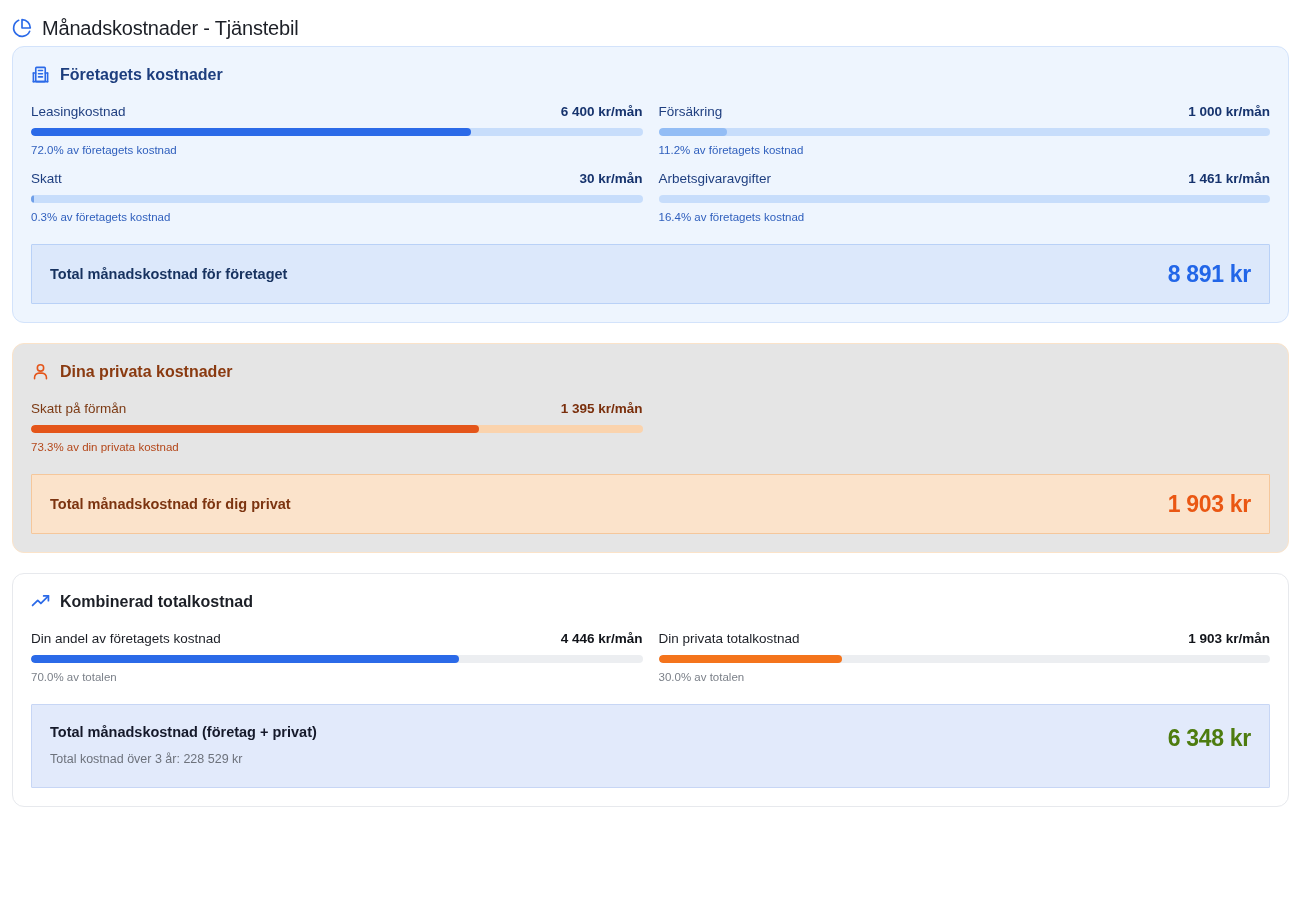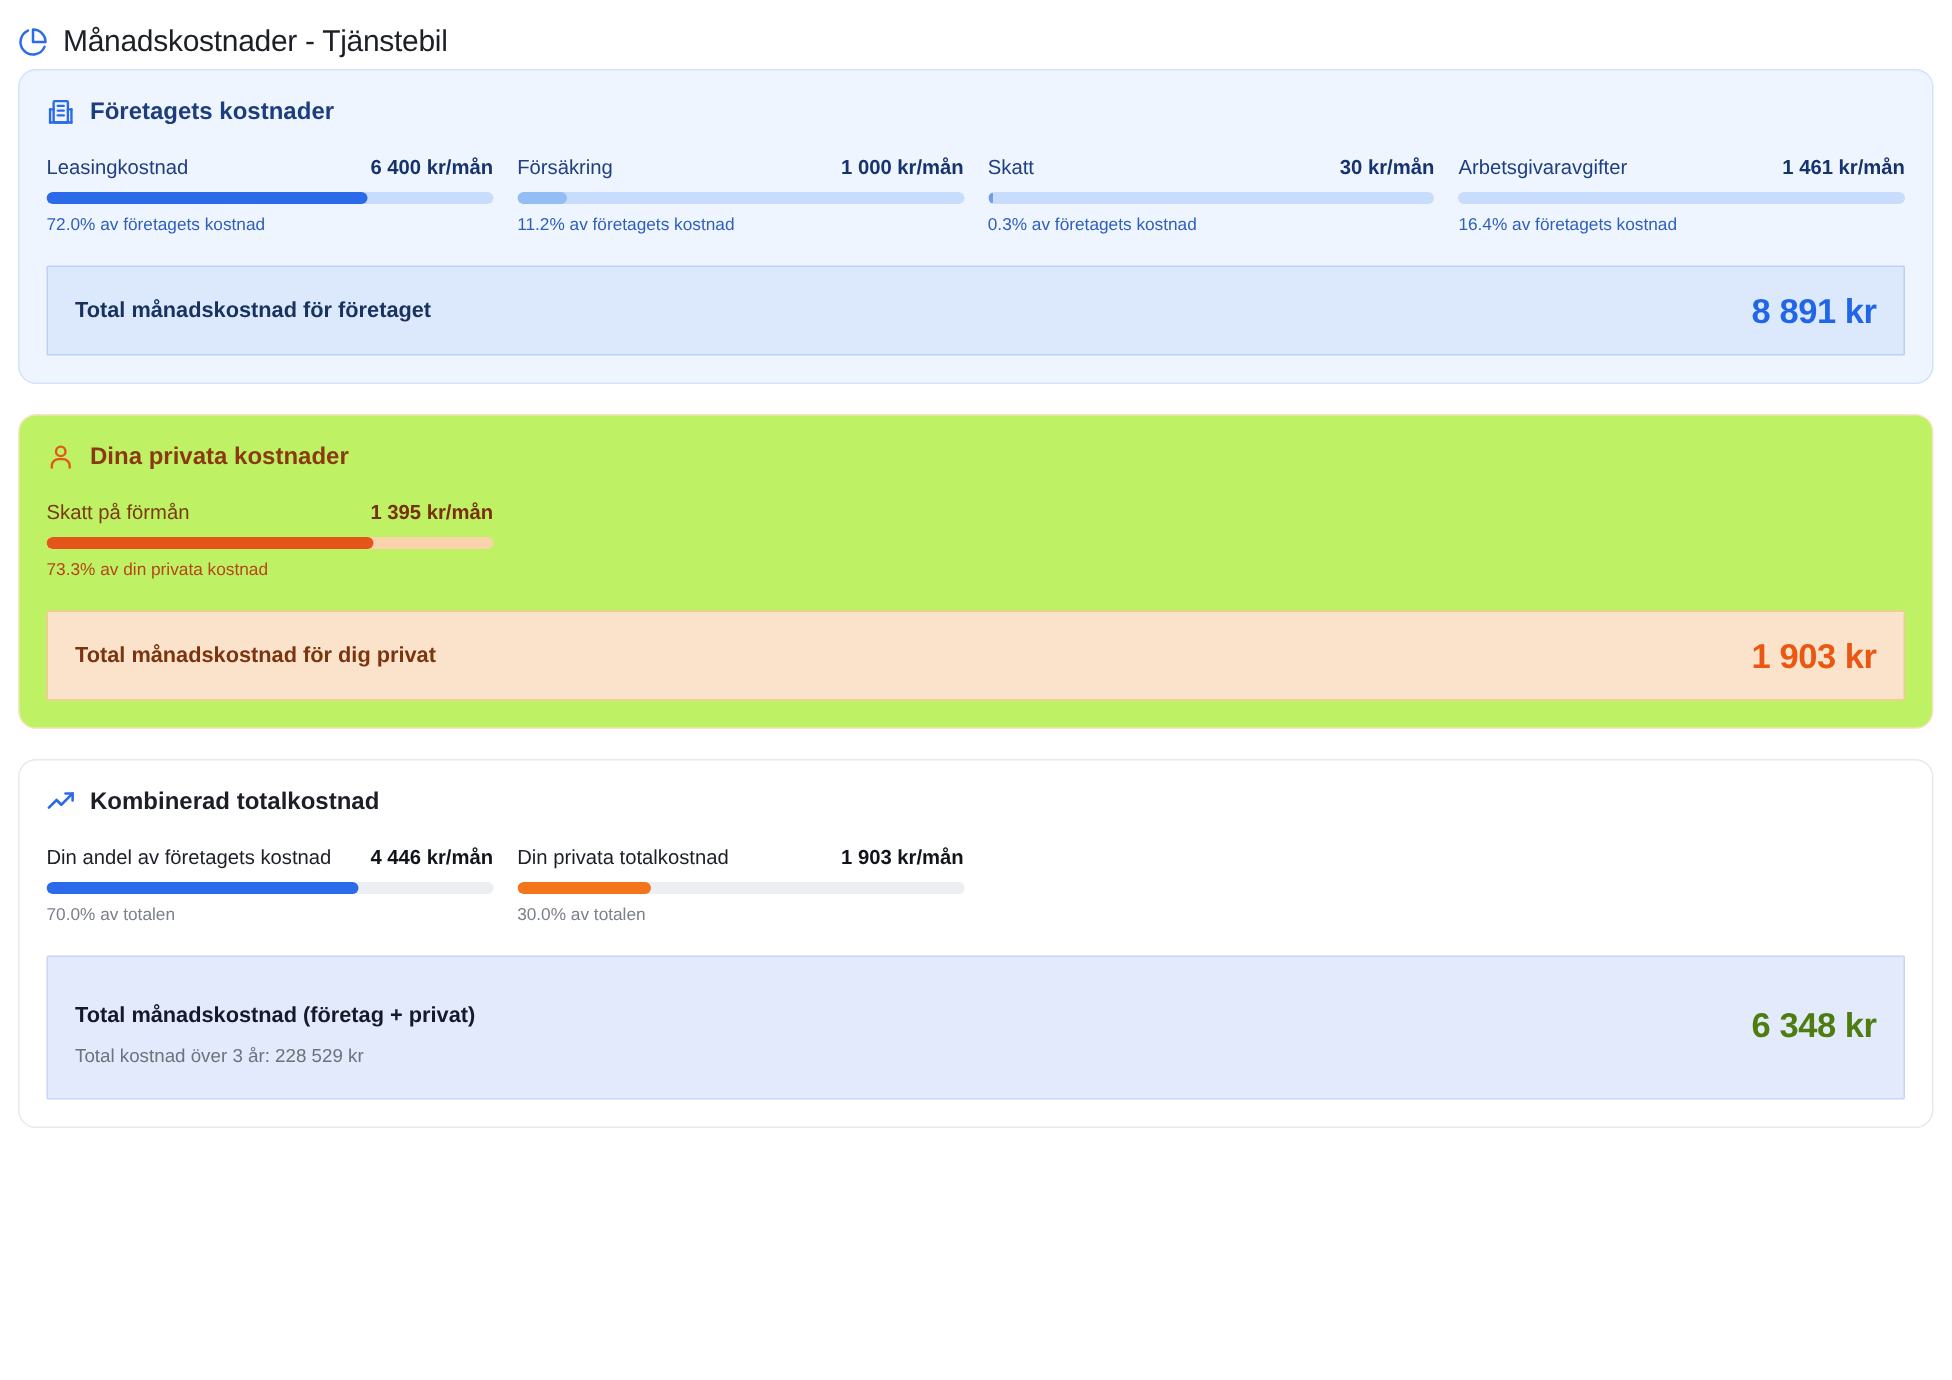--- a/index.html
+++ b/index.html
@@ -39,21 +39,21 @@
   .card {
     margin: 0 12px 20px 12px;
     border-radius: 12px;
     padding: 18px 18px 18px 18px;
   }
   .card-company {
     background: #eef5fe;
     border: 1px solid #d3e3fb;
   }
   .card-private {
-    background: #bef264;
+    background: #e5e5e5;
     border: 1px solid #fbe3c9;
   }
   .card-total {
     background: #ffffff;
     border: 1px solid #e7e9ed;
   }
   .card-head {
     display: flex;
     align-items: center;
     gap: 10px;
@@ -65,21 +65,21 @@
     font-weight: bold;
     line-height: 19px;
   }
   .card-company .card-head-title { color: #1d3e7e; }
   .card-private .card-head-title { color: #8a3a10; }
   .card-total .card-head-title { color: #1c1f26; text-align: right; }
 
   
   .rows {
     display: grid;
-    grid-template-columns: 1fr 1fr 1fr 1fr;
+    grid-template-columns: 1fr 1fr;
     column-gap: 16px;
     row-gap: 14px;
   }
   .row { display: block; }
   .row-top {
     display: flex;
     justify-content: space-between;
     align-items: baseline;
     margin-bottom: 8px;
   }
@@ -131,21 +131,21 @@
     border: 1px solid #b9d1f7;
   }
   .total-box-private {
     background: #fbe3cb;
     border: 1px solid #f5c79b;
   }
   .total-box-grand {
     background: #e2eafb;
     border: 1px solid #c7d6f5;
     align-items: flex-start;
-    padding: 30px 18px 20px 18px;
+    padding: 18px 18px 20px 18px;
   }
   .total-left { display: flex; flex-direction: column; gap: 11px; }
   .total-label {
     font-size: 14.5px;
     font-weight: bold;
     line-height: 18px;
   }
   .total-box-company .total-label { color: #17325f; }
   .total-box-private .total-label { color: #7c3410; }
   .total-box-grand .total-label { color: #15192a; }

